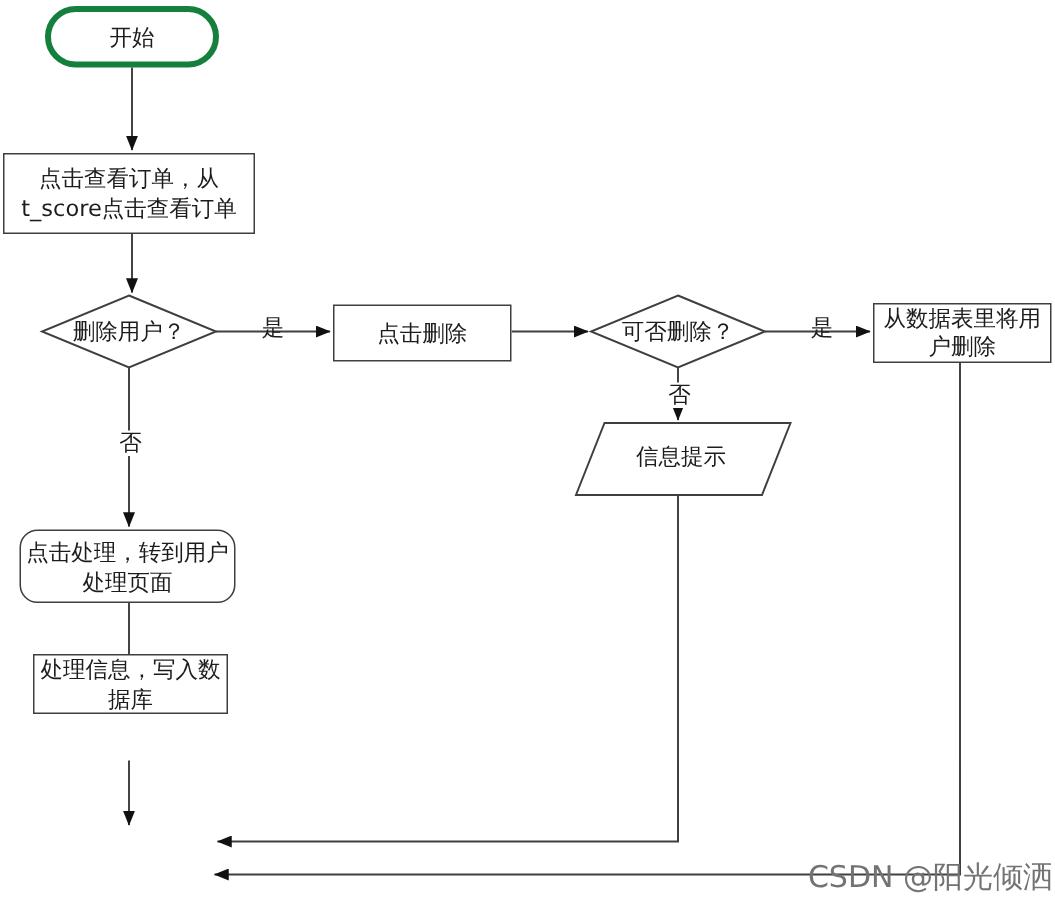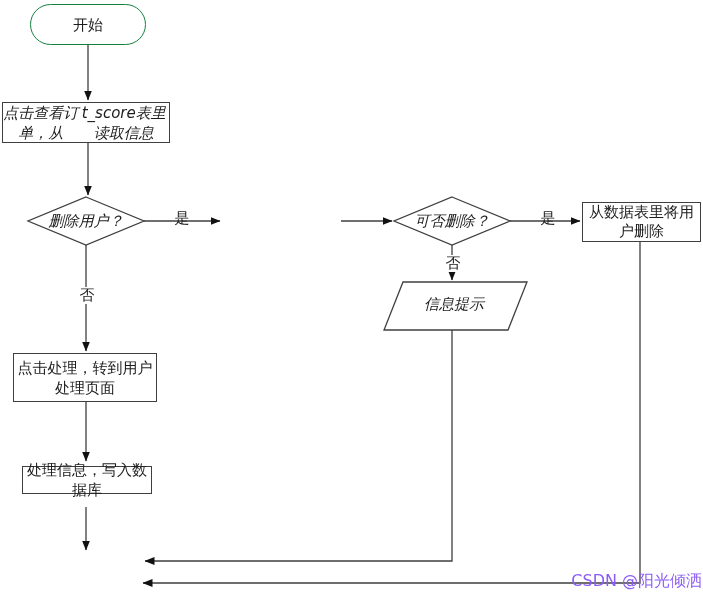--- a/index.html
+++ b/index.html
@@ -26,48 +26,47 @@
     font-size: 15px;
     line-height: 20px;
     white-space: pre-line;
     box-sizing: border-box;
   }
   .proc {
     border: 1px solid #3f3f3f;
     background: #ffffff;
   }
   .terminator {
-    border: 1px solid #15803d;
+    border: 4px solid #15803d;
     background: #ffffff;
     border-radius: 21px;
   }
   .shape-label {           
     background: transparent;
-    font-style: italic;
   }
   .edge-label {
     position: absolute;
     font-size: 15px;
     line-height: 16px;
     width: 18px;
     height: 17px;
     text-align: center;
   }
   .edge-label.on-white { background: #ffffff; }
   .code-text {
     font-family: "DejaVu Sans", "Liberation Sans", sans-serif;
     font-size: 15px;
     text-align: center;
   }
   #watermark {
     position: absolute;
     top: 571px;
     right: 1px;
-    font-size: 16px;
-    color: #8b5cf6;
+    font-size: 20px;
+    color: #737373;
     font-family: "DejaVu Sans", "Liberation Sans", sans-serif;
     white-space: nowrap;
   }
 </style>
 </head>
 <body>
 
 <div id="canvas">
 
   <svg id="connectors" viewBox="0 0 703 603" xmlns="http://www.w3.org/2000/svg">
@@ -91,49 +90,52 @@
 
     <polygon points="86,197 144,221 86,245 28,221" fill="#ffffff" stroke="#3f3f3f" stroke-width="1.3"></polygon>
     <polygon points="452,197 510,221 452,245 394,221" fill="#ffffff" stroke="#3f3f3f" stroke-width="1.3"></polygon>
     <polygon points="403,282 527,282 508,330 384,330" fill="#ffffff" stroke="#3f3f3f" stroke-width="1.3"></polygon>
   </svg>
 
   <div class="node terminator" style="left:30px; top:4px; width:116px; height:41px;">
     <span>开始</span>
   </div>
 
-  <div class="node proc" style="left:2px; top:102px; width:168px; height:41px; flex-direction:row;font-style:italic;">
+  <div class="node proc" style="left:2px; top:102px; width:168px; height:54px; flex-direction:column;">
     <div>点击查看订单，从</div>
-    <div><span class="code-text">t_score</span><span>表里读取信息</span></div>
+    <div><span class="code-text">t_score</span><span>点击查看订单</span></div>
   </div>
 
   <div class="node shape-label" style="left:28px; top:197px; width:116px; height:48px;">
     <span>删除用户？</span>
   </div>
 
+  <div class="node proc" style="left:222px; top:203px; width:119px; height:38px;">
+    <span>点击删除</span>
+  </div>
 
   <div class="node shape-label" style="left:394px; top:197px; width:116px; height:48px;">
     <span>可否删除？</span>
   </div>
 
   <div class="node proc" style="left:582px; top:202px; width:119px; height:40px; line-height:19px;align-items:center;">
     <span>从数据表里将用
 户删除</span>
   </div>
 
   <div class="node shape-label" style="left:386px; top:282px; width:136px; height:44px;">
     <span>信息提示</span>
   </div>
 
-  <div class="node proc" style="left:13px; top:353px; width:144px; height:49px;">
+  <div class="node proc" style="left:13px; top:353px; width:144px; height:49px;border-radius:12px;">
     <span>点击处理，转到用户
 处理页面</span>
   </div>
 
-  <div class="node proc" style="left:22px; top:466px; width:130px; height:28px;">
+  <div class="node proc" style="left:22px; top:436px; width:130px; height:40px;">
     <span>处理信息，写入数
 据库</span>
   </div>
 
 
   <div class="edge-label" style="left:173px; top:210px;">是</div>
   <div class="edge-label on-white" style="left:78px; top:287px;">否</div>
   <div class="edge-label" style="left:539px; top:210px;">是</div>
   <div class="edge-label on-white" style="left:444px; top:255px;">否</div>
 

